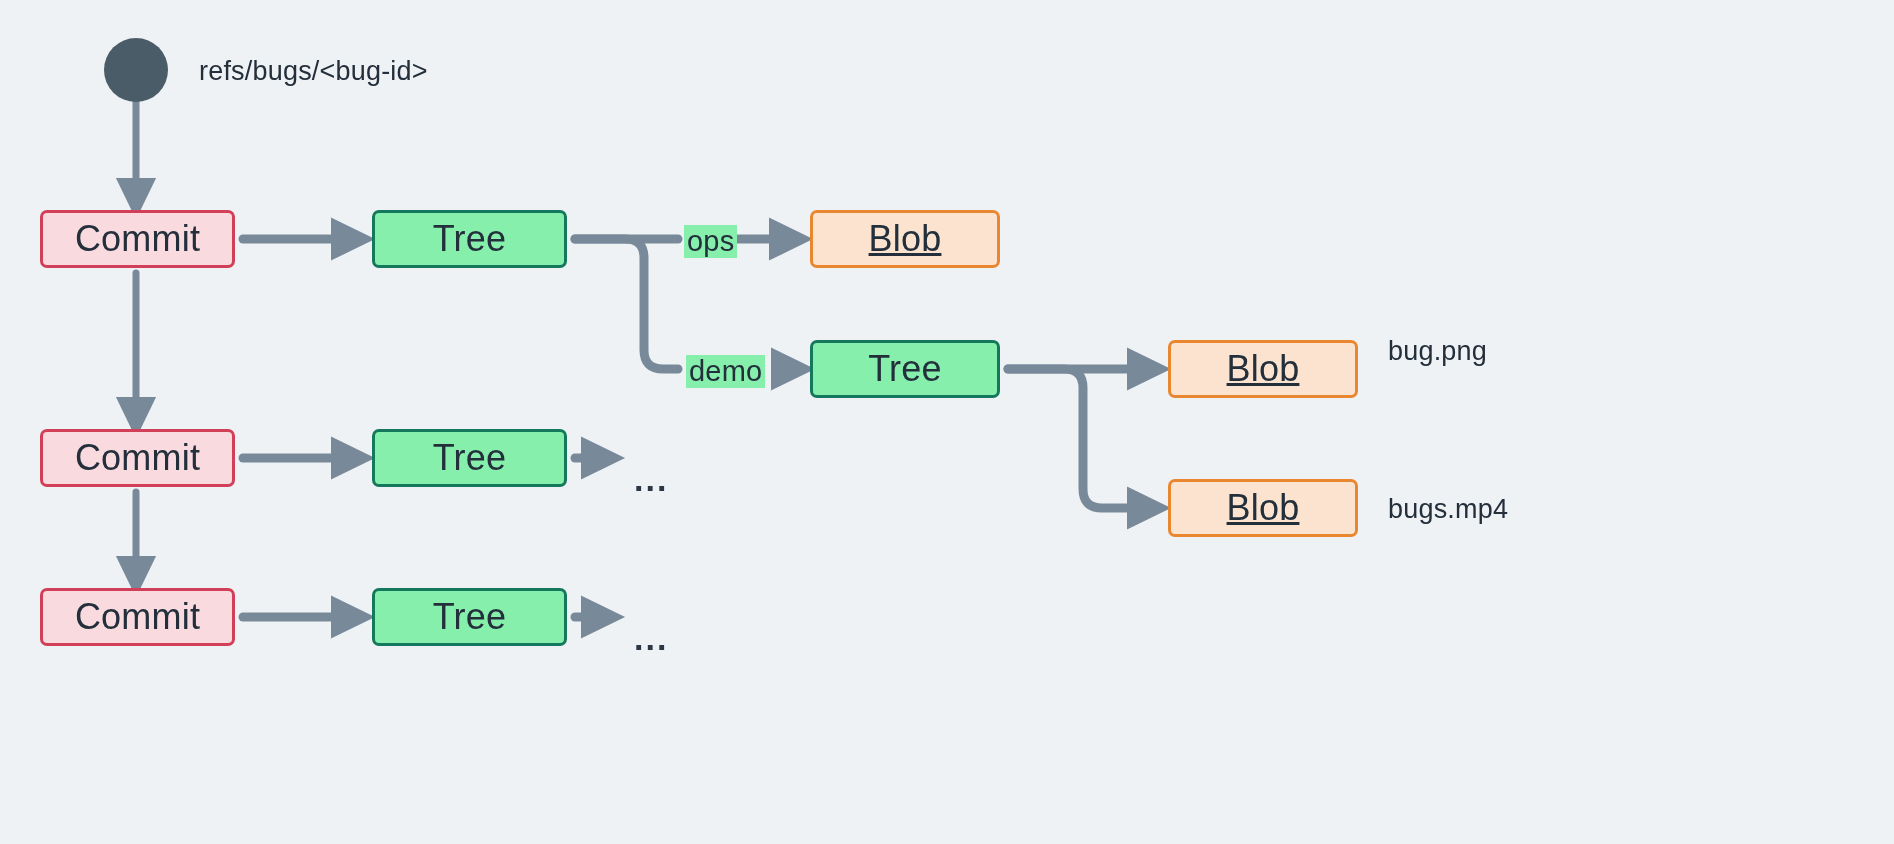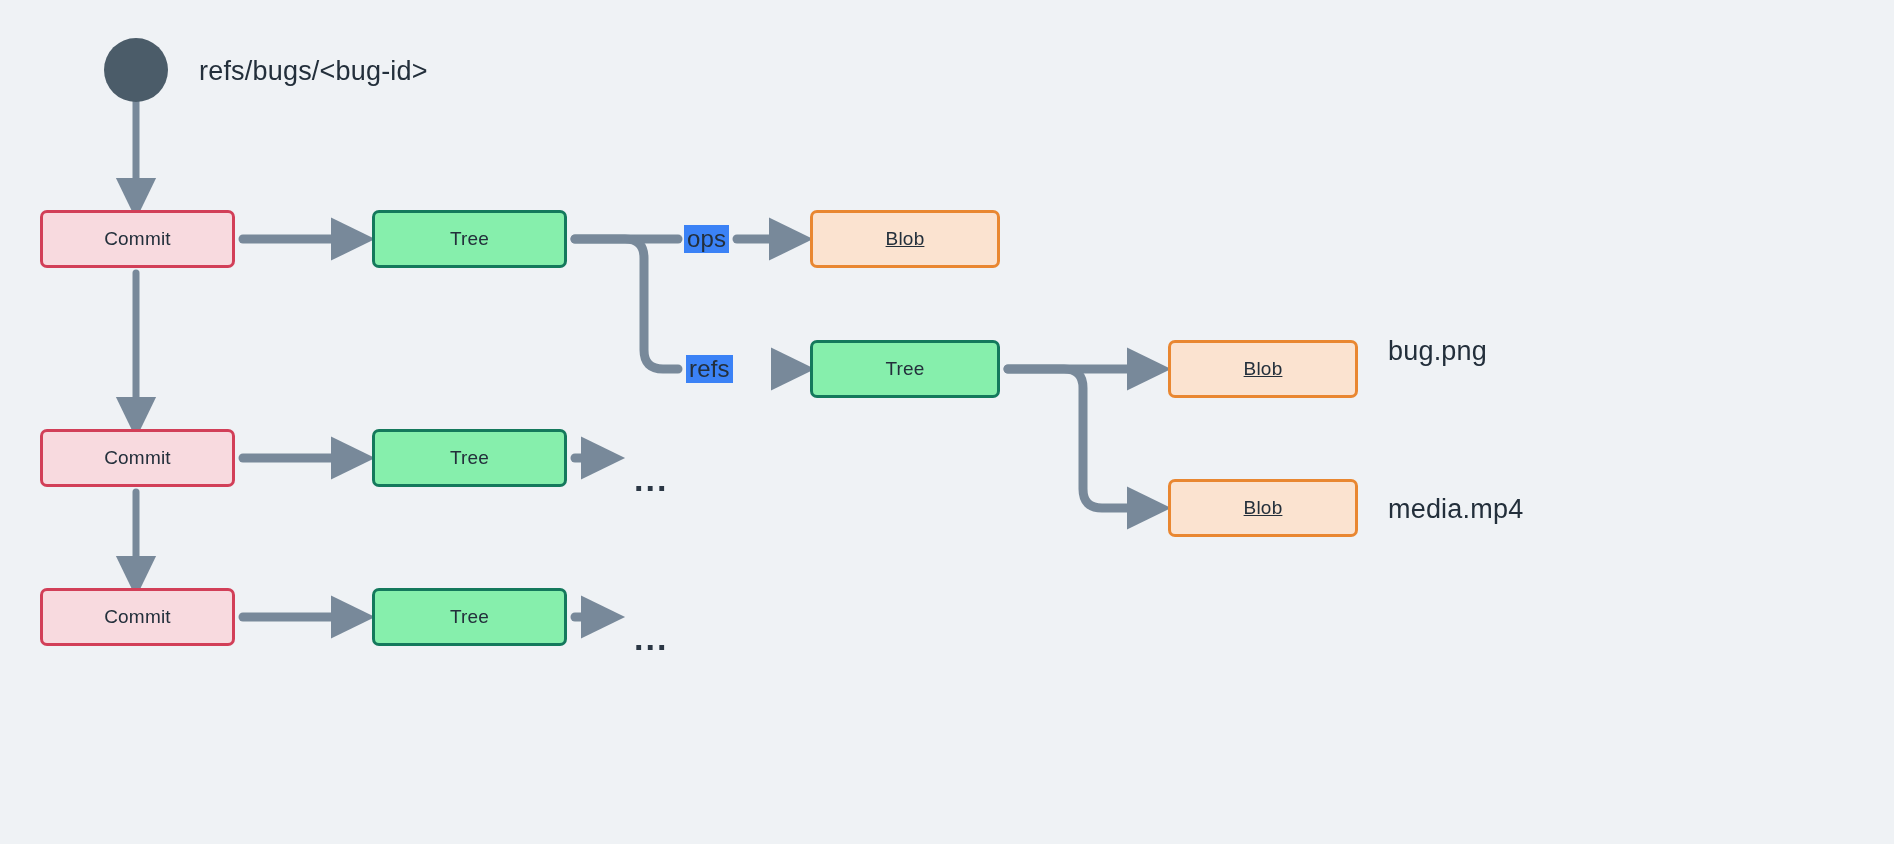--- a/index.html
+++ b/index.html
@@ -27,21 +27,21 @@
   }
   .node {
     position: absolute;
     box-sizing: border-box;
     display: flex;
     align-items: center;
     justify-content: center;
     border-radius: 7px;
     border-width: 3.5px;
     border-style: solid;
-    font-size: 19px;
+    font-size: 36px;
     letter-spacing: 0.2px;
     color: #232f3b;
     white-space: nowrap;
   }
   .node-commit {
     background: #f8dadf;
     border-color: #d23f58;
   }
   .node-tree {
     background: #86efac;
@@ -59,24 +59,24 @@
   }
   .free-label {
     position: absolute;
     font-size: 27px;
     color: #232f3b;
     white-space: nowrap;
     letter-spacing: 0.2px;
   }
   .edge-label {
     position: absolute;
-    font-size: 24px;
+    font-size: 29px;
     color: #232f3b;
     white-space: nowrap;
-    background: #3b82f6;
+    background: #86efac;
     padding: 0 3px;
     letter-spacing: 0.2px;
   }
   .ellipsis {
     position: absolute;
     font-size: 34px;
     font-weight: 700;
     color: #2b3744;
     letter-spacing: 2px;
     line-height: 1;
@@ -160,21 +160,21 @@
   </div>
 
   <div class="node node-blob" style="left:1168px; top:340px; width:190px; height:58px;">
     <span>Blob</span>
   </div>
   <div class="node node-blob" style="left:1168px; top:479px; width:190px; height:58px;">
     <span>Blob</span>
   </div>
 
   <div class="edge-label" style="left:684px; top:225px;">ops</div>
-  <div class="edge-label" style="left:686px; top:355px;">refs</div>
+  <div class="edge-label" style="left:686px; top:355px;">demo</div>
 
   <div class="free-label" style="left:1388px; top:336px;">bug.png</div>
-  <div class="free-label" style="left:1388px; top:494px;">media.mp4</div>
+  <div class="free-label" style="left:1388px; top:494px;">bugs.mp4</div>
 
   <div class="ellipsis" style="left:634px; top:462px;">...</div>
   <div class="ellipsis" style="left:634px; top:621px;">...</div>
 
 </div>
 
 </body></html>

